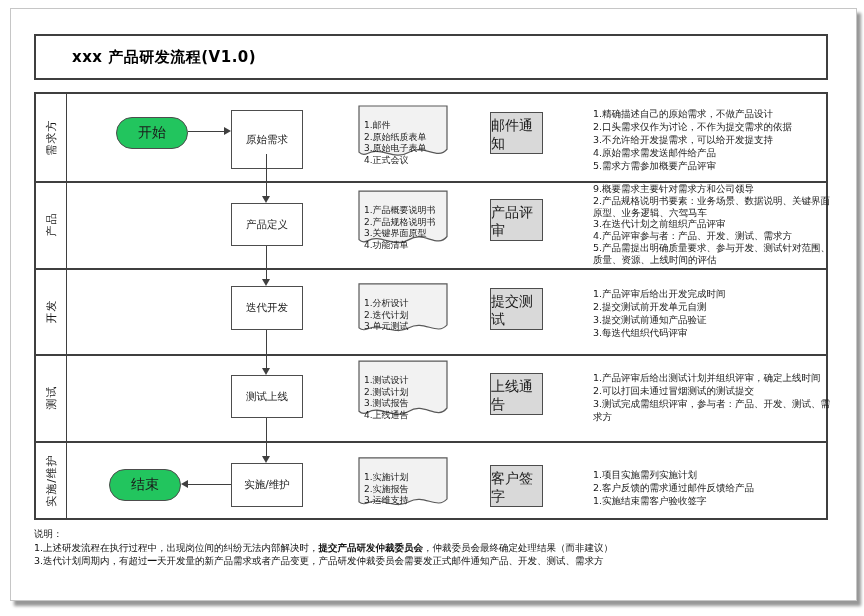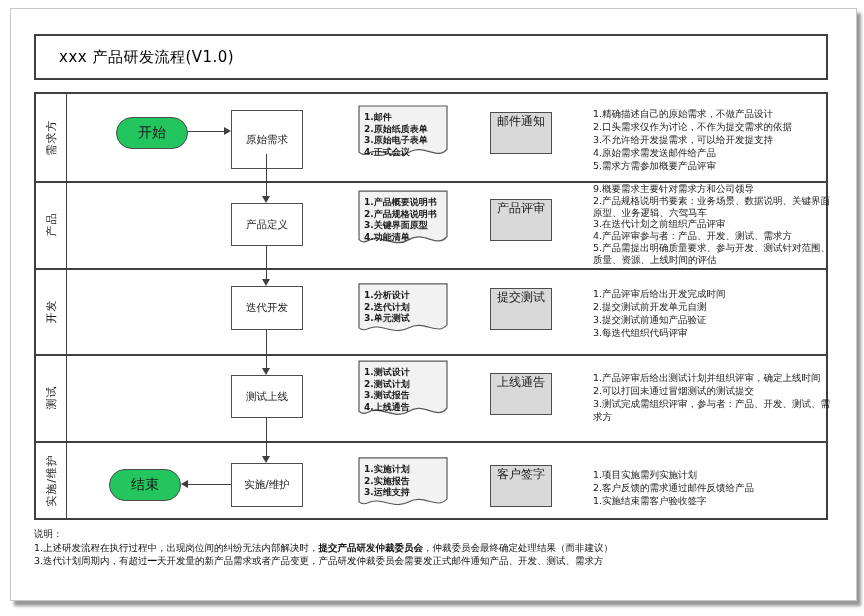--- a/index.html
+++ b/index.html
@@ -2,38 +2,38 @@
 <html><head>
 <meta charset="utf-8">
 <style>
   html,body{margin:0;padding:0;background:#ffffff;width:864px;height:616px;overflow:hidden;
     font-family:"DejaVu Sans","Liberation Sans",sans-serif;}
   .page{position:absolute;left:10px;top:8px;width:845px;height:591px;background:#ffffff;
     border:1px solid #c6c6c6;box-shadow:4px 5px 3px #979797;}
   
   .title-box{position:absolute;left:23px;top:25px;width:794px;height:46px;border:2px solid #3f3f3f;
     box-sizing:border-box;display:flex;align-items:center;background:#fff;}
-  .title-text{margin-left:23px;font-size:15px;font-weight:normal;color:#000;letter-spacing:0.5px;}
+  .title-text{margin-left:36px;font-size:15px;font-weight:bold;color:#000;letter-spacing:0.5px;}
   
   .table{position:absolute;left:23px;top:83px;width:794px;height:428px;border:2px solid #3f3f3f;
     box-sizing:border-box;background:#fff;}
   .rowline{position:absolute;left:0;right:0;height:1.5px;background:#3f3f3f;}
   .lane-label{position:absolute;left:0;width:31px;border-right:1.5px solid #3f3f3f;box-sizing:border-box;
     display:flex;align-items:center;justify-content:center;}
   .lane-label span{transform:rotate(-90deg);white-space:nowrap;font-size:11px;color:#1a1a1a;letter-spacing:1px;}
   
   .terminator{position:absolute;width:72px;height:32px;border:1.4px solid #4d4d4d;border-radius:16px;
     background:#22c55e;display:flex;align-items:center;justify-content:center;font-size:14px;color:#1a1a1a;box-sizing:border-box;}
   .process{position:absolute;width:72px;border:1.4px solid #4d4d4d;background:#fff;display:flex;
     align-items:center;justify-content:center;font-size:10.5px;color:#1a1a1a;box-sizing:border-box;}
-  .output{position:absolute;width:62px;height:42px;border:1.4px solid #4d4d4d;background:#d9d9d9;
-    display:flex;align-items:flex-start;justify-content:center;font-size:12px;color:#1a1a1a;box-sizing:border-box;}
+  .output{position:absolute;width:53px;height:42px;border:1.4px solid #4d4d4d;background:#d9d9d9;
+    display:flex;align-items:flex-end;justify-content:center;font-size:14px;color:#1a1a1a;box-sizing:border-box;}
   .doc{position:absolute;width:90px;}
   .doc svg{position:absolute;left:0;top:0;width:100%;height:100%;}
-  .doc-text{position:absolute;left:6px;top:7px;font-size:9px;line-height:11.5px;color:#1a1a1a;white-space:nowrap;font-weight:bold;}
+  .doc-text{position:absolute;left:6px;top:15px;font-size:9px;line-height:11.5px;color:#1a1a1a;white-space:nowrap;}
   .notes{position:absolute;left:557px;width:243px;font-size:9.5px;line-height:13px;color:#1a1a1a;}
   .notes.dense{line-height:11.8px;}
   
   .vline{position:absolute;width:1.4px;background:#3f3f3f;}
   .hline{position:absolute;height:1.4px;background:#3f3f3f;}
   .head-down{position:absolute;width:0;height:0;border-left:4.5px solid transparent;border-right:4.5px solid transparent;border-top:7px solid #3f3f3f;}
   .head-right{position:absolute;width:0;height:0;border-top:4.5px solid transparent;border-bottom:4.5px solid transparent;border-left:7px solid #3f3f3f;}
   .head-left{position:absolute;width:0;height:0;border-top:4.5px solid transparent;border-bottom:4.5px solid transparent;border-right:7px solid #3f3f3f;}
   
   .footer{position:absolute;left:23px;top:518px;width:802px;font-size:9.5px;line-height:13.5px;color:#111;}

